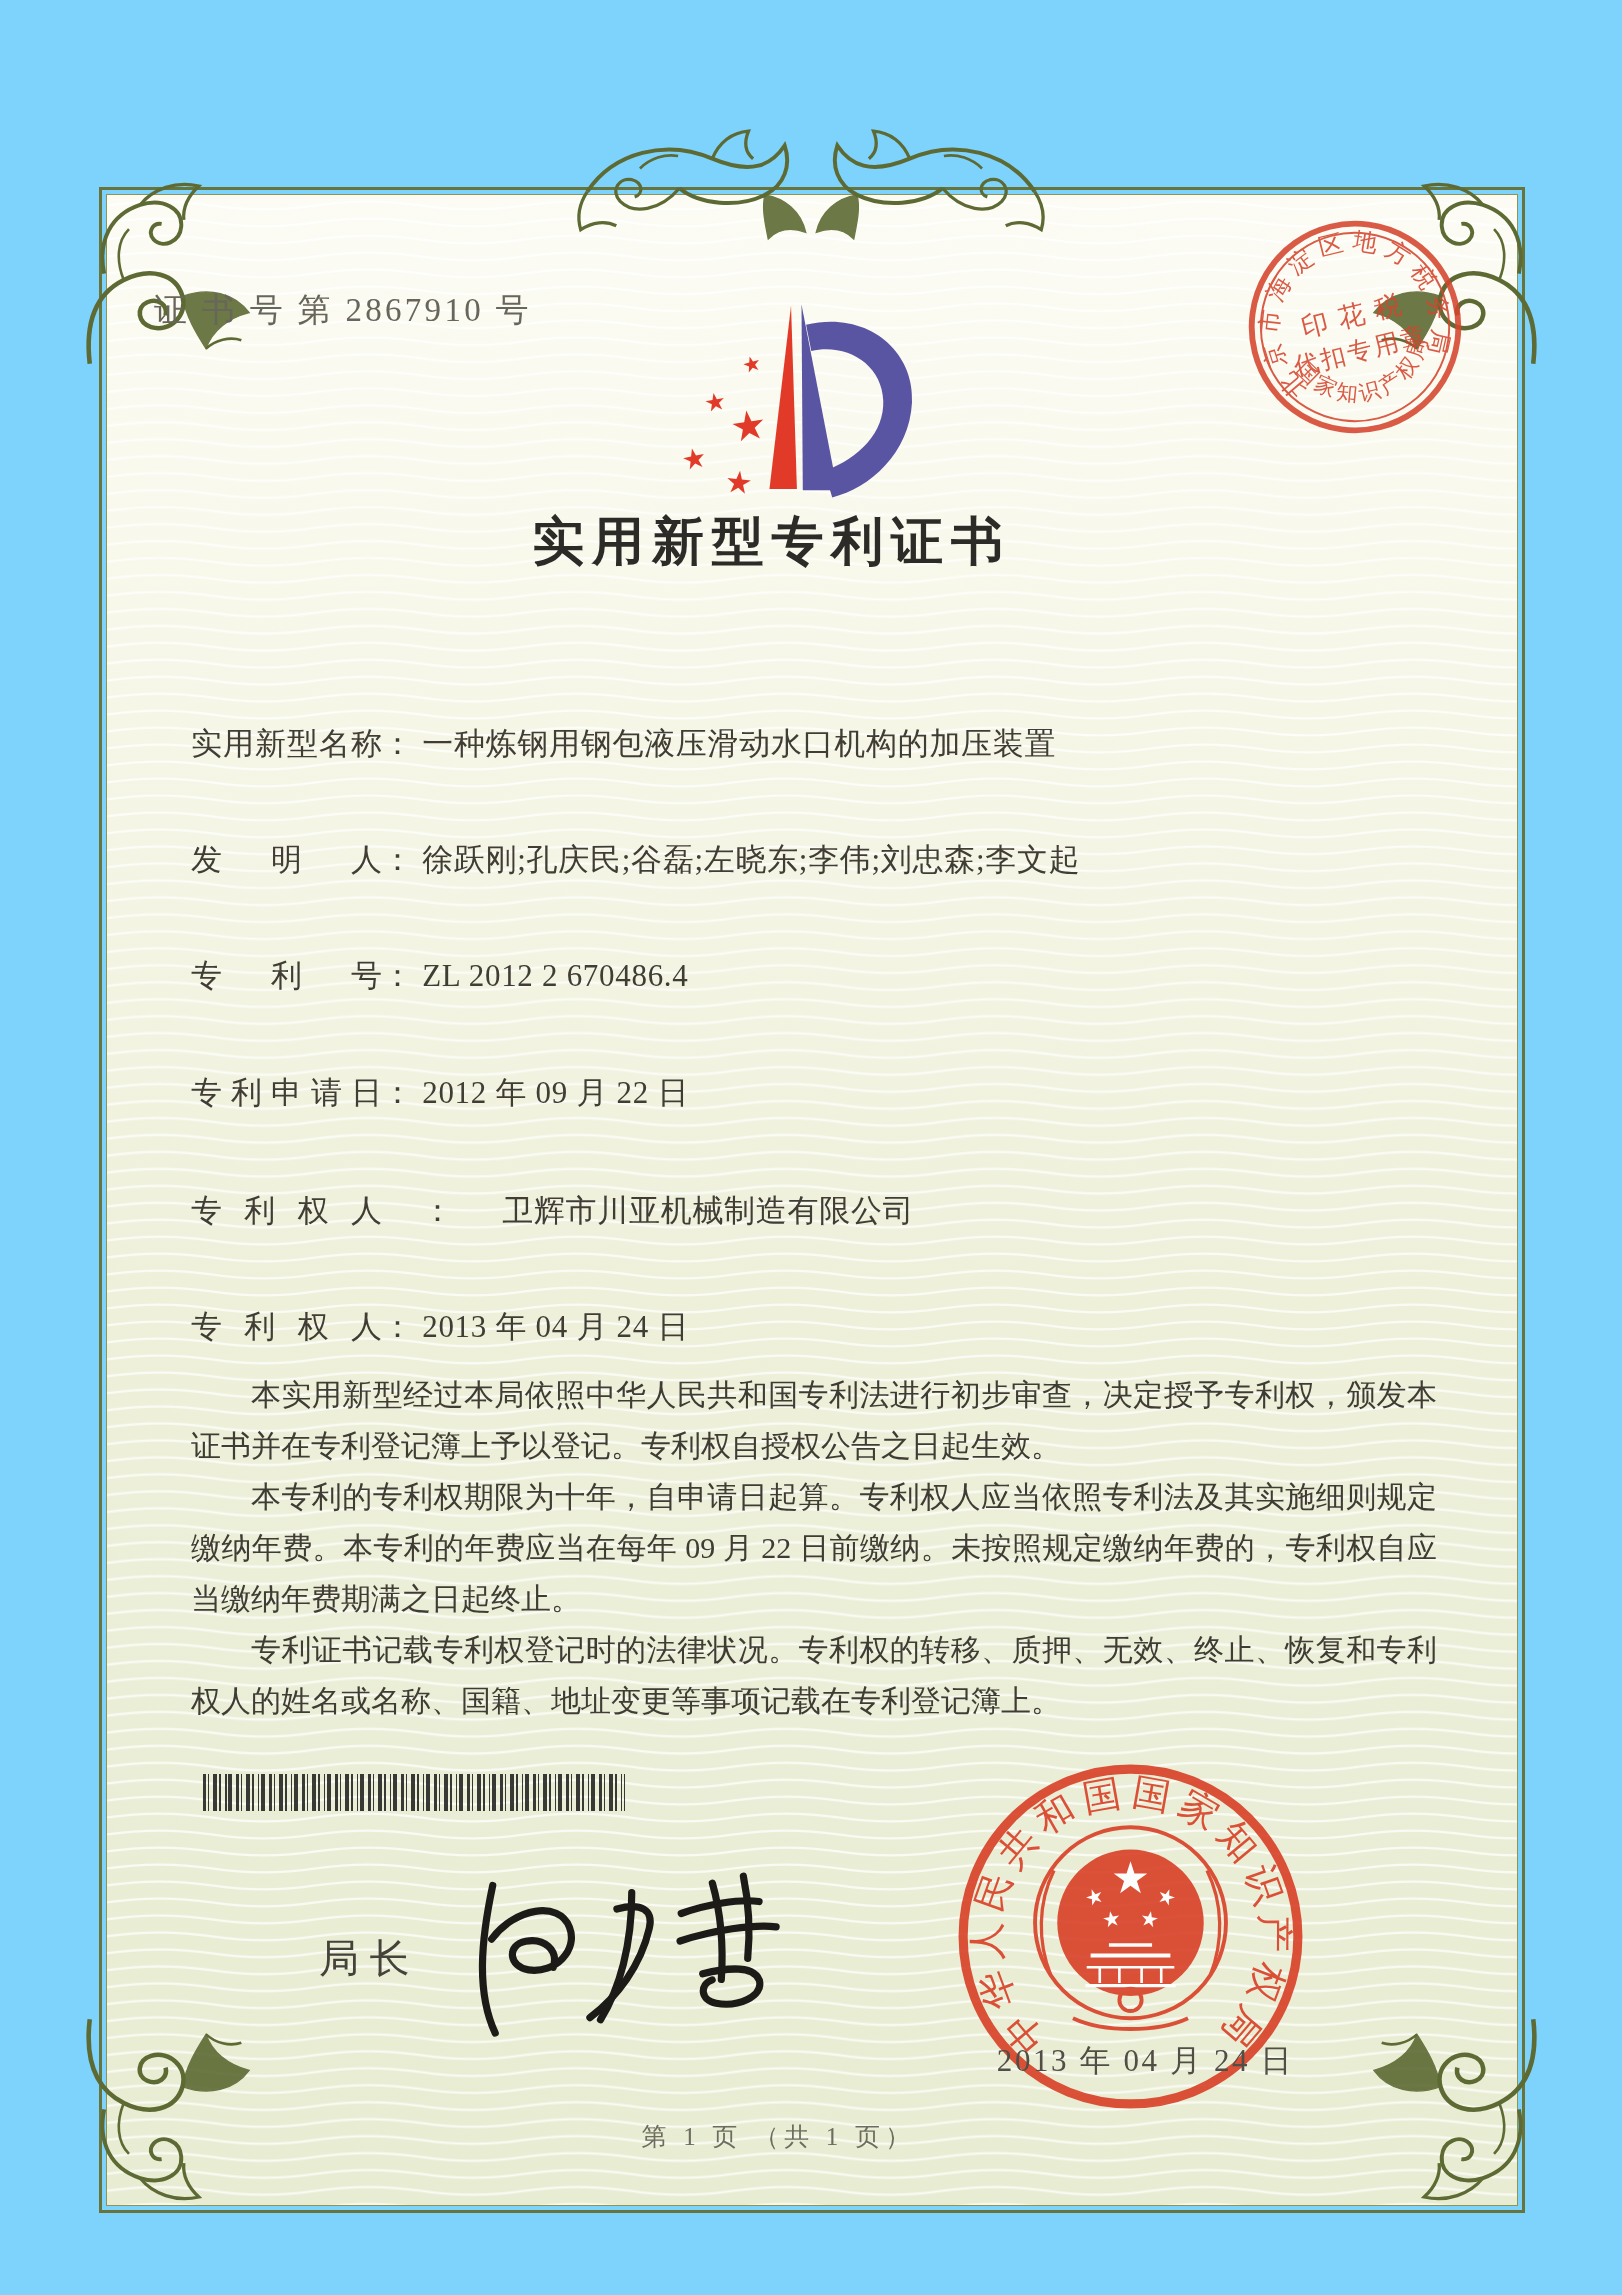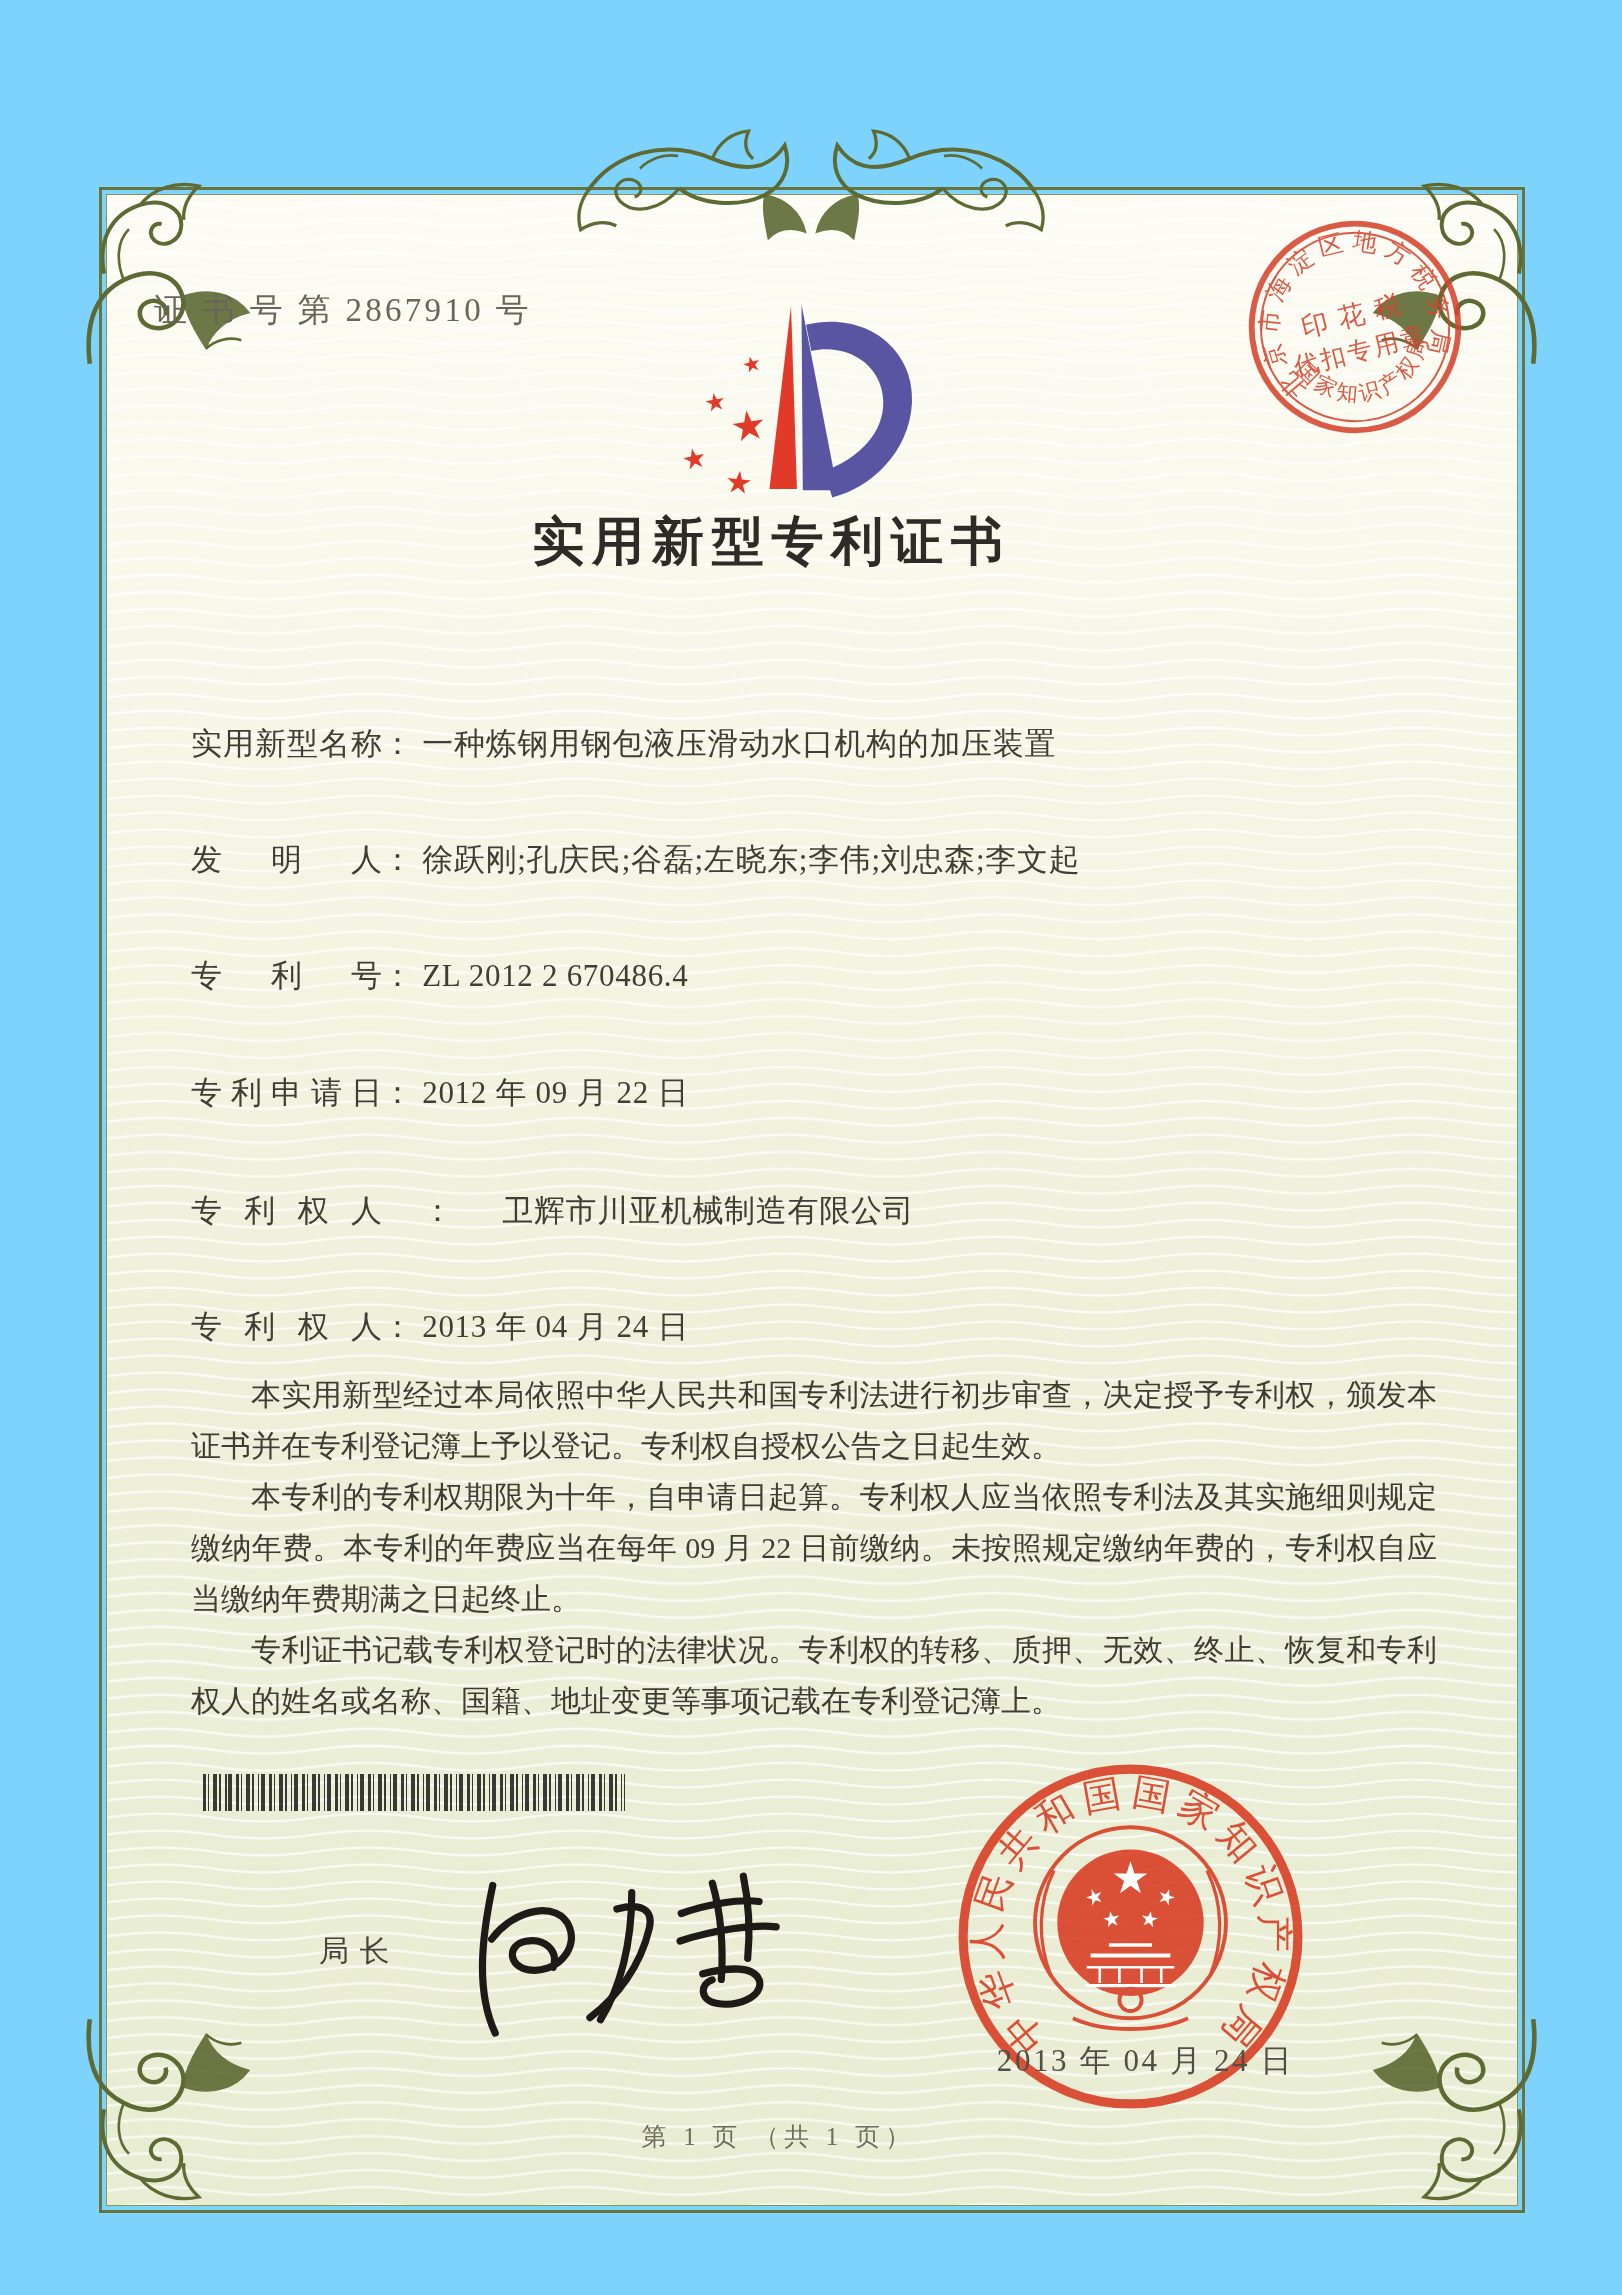--- a/index.html
+++ b/index.html
@@ -54,21 +54,21 @@
     position:absolute;left:203px;top:1774px;width:422px;height:37px;opacity:.88;
     background:repeating-linear-gradient(90deg,
       #20201e 0 2.6px,transparent 2.6px 4.6px,
       #20201e 4.6px 5.9px,transparent 5.9px 9.8px,
       #20201e 9.8px 14.4px,transparent 14.4px 16.3px,
       #20201e 16.3px 17.7px,transparent 17.7px 21.6px,
       #20201e 21.6px 23.5px,transparent 23.5px 25px,
       #20201e 25px 29px,transparent 29px 33px);
   }
   .director-label{
-    position:absolute;left:319px;top:1931px;font-size:30px;color:#45423a;
+    position:absolute;left:319px;top:1931px;font-size:40px;color:#45423a;
     letter-spacing:10.5px;white-space:nowrap;z-index:3;
   }
   .signature{position:absolute;left:419px;top:1851px;width:419px;height:209px;z-index:3;}
   .seal{position:absolute;left:952px;top:1758px;width:357px;height:357px;z-index:2;}
   .seal-date{
     position:absolute;left:956px;top:2040px;width:379px;text-align:center;z-index:4;
     font-size:31px;color:#514e45;letter-spacing:2.6px;white-space:nowrap;
   }
   .footer{
     position:absolute;left:92px;top:2120px;width:1373px;text-align:center;

